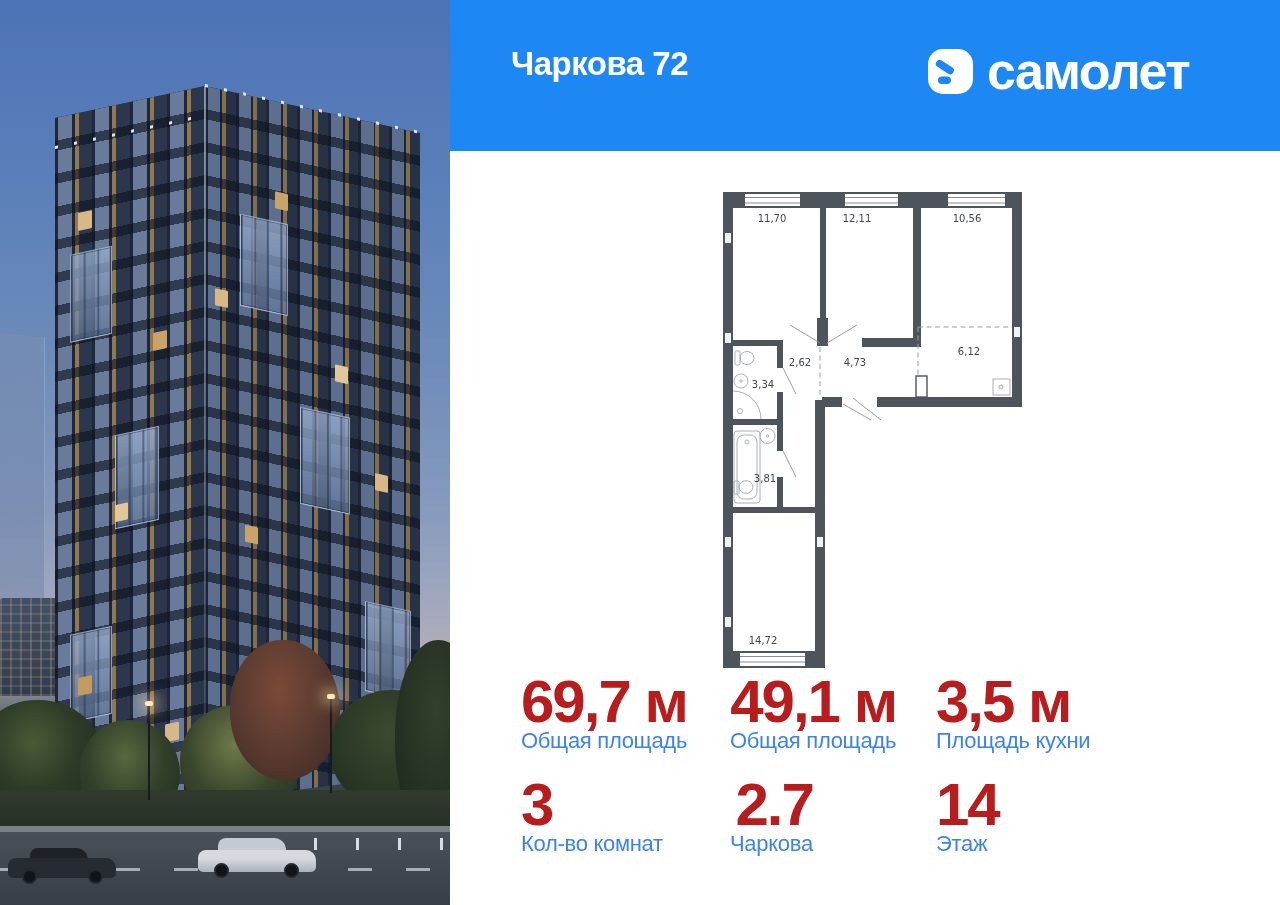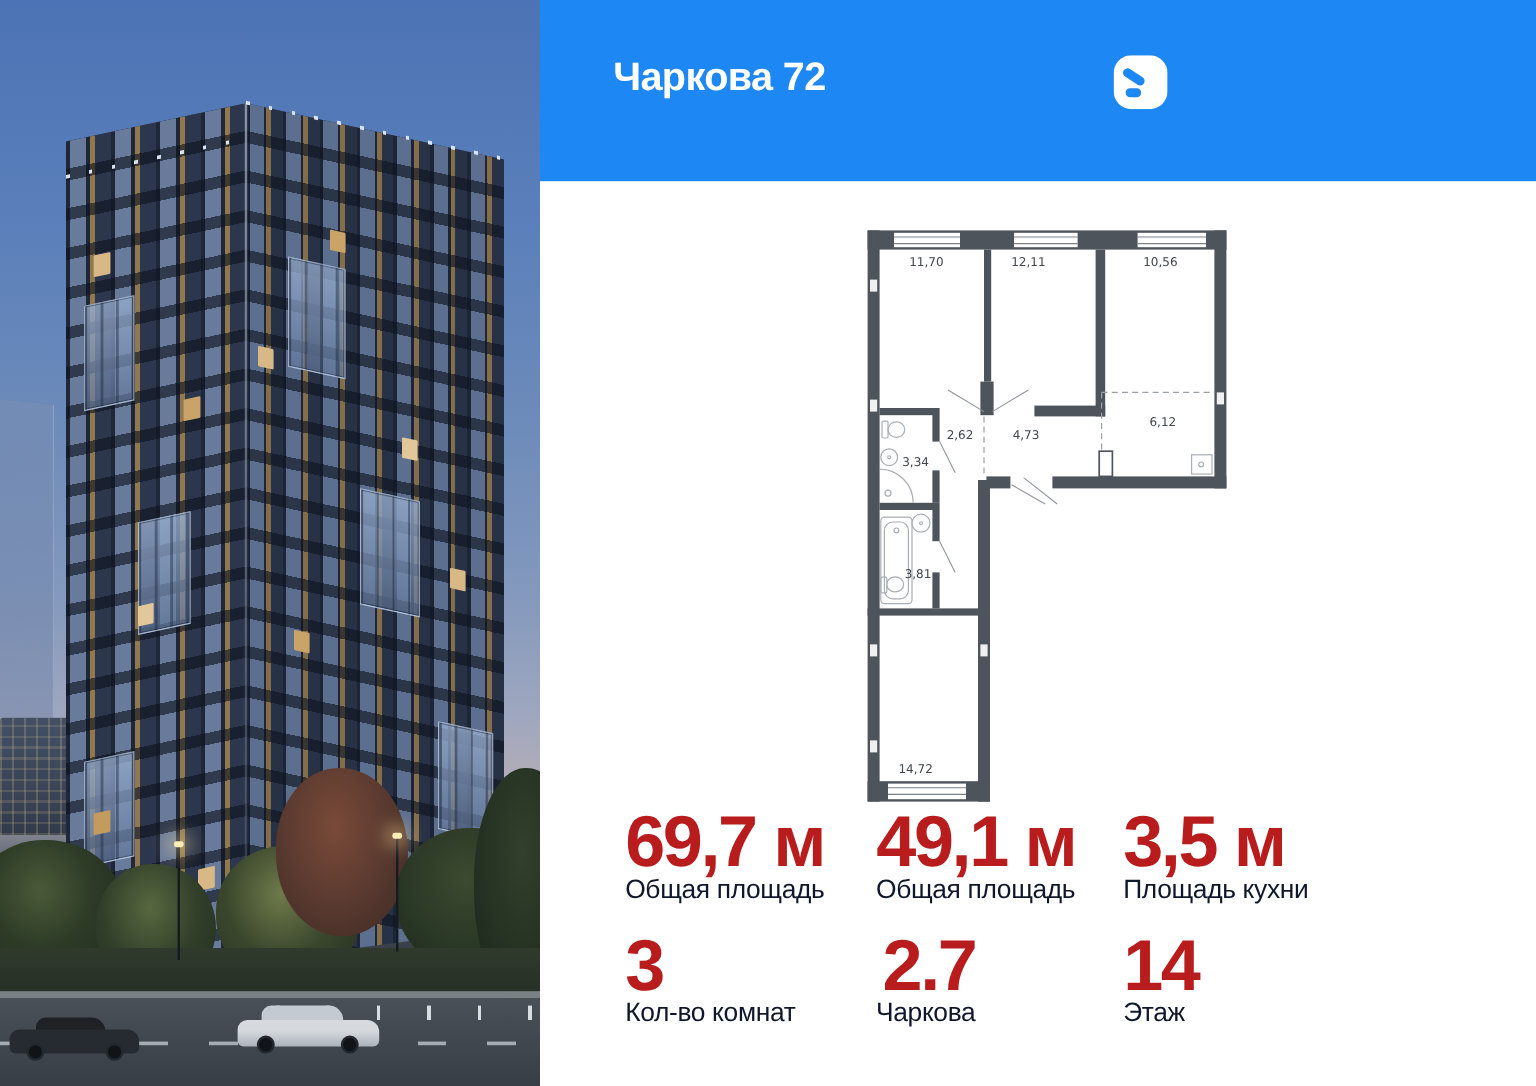--- a/index.html
+++ b/index.html
@@ -73,21 +73,21 @@
     font-weight:700;color:#ffffff;letter-spacing:-0.5px;}
   .logo{position:absolute;left:478px;top:46px;display:flex;align-items:center;}
   .logo svg{display:block;}
   .logo .word{margin-left:14px;font-size:52px;line-height:50px;font-weight:700;color:#ffffff;letter-spacing:-1.5px;}
 
   .floorplan{position:absolute;left:260px;top:185px;width:320px;height:490px;}
   .floorplan text{font-family:"DejaVu Sans", sans-serif;font-size:10px;fill:#41464d;}
 
   .stat-cell{position:absolute;}
   .stat-cell .value{font-size:60px;font-weight:700;color:#b91c1c;line-height:50px;letter-spacing:-2px;}
-  .stat-cell .label{font-size:22px;color:#0f172a;line-height:22px;margin-top:3px;letter-spacing:-0.3px;}
+  .stat-cell .label{font-size:22px;color:#3b82f6;line-height:22px;margin-top:3px;letter-spacing:-0.3px;}
   .c1{left:71px;} .c2{left:280px;text-align:right;} .c3{left:486px;}
   .r1{top:677px;} .r2{top:780px;}
 </style>
 </head>
 <body>
 
 <div class="page">
 
   <div class="photo-pane">
     <div class="sky"></div>
@@ -162,20 +162,21 @@
     <div class="header">
       <div class="title">Чаркова 72</div>
       <div class="logo">
         <svg width="45" height="45" viewBox="0 0 45 45">
           <rect x="0" y="0" width="45" height="45" rx="15" fill="#ffffff"></rect>
           <g fill="#1d87f3">
             <rect x="10.5" y="9.5" width="20" height="7.5" rx="3.75" transform="rotate(33 10.5 9.5)"></rect>
             <rect x="10" y="27.5" width="13" height="7.5" rx="3.75"></rect>
           </g>
         </svg>
+        <div class="word">самолет</div>
       </div>
     </div>
 
     <svg class="floorplan" viewBox="0 0 320 490">
       <g fill="#4e545c" stroke="none">
         <rect x="13" y="7" width="299" height="16"></rect>
         <rect x="13" y="7" width="10" height="476"></rect>
         <rect x="302" y="7" width="10" height="215"></rect>
         <rect x="167" y="212" width="145" height="10"></rect>
         <rect x="112" y="212" width="20" height="10"></rect>

